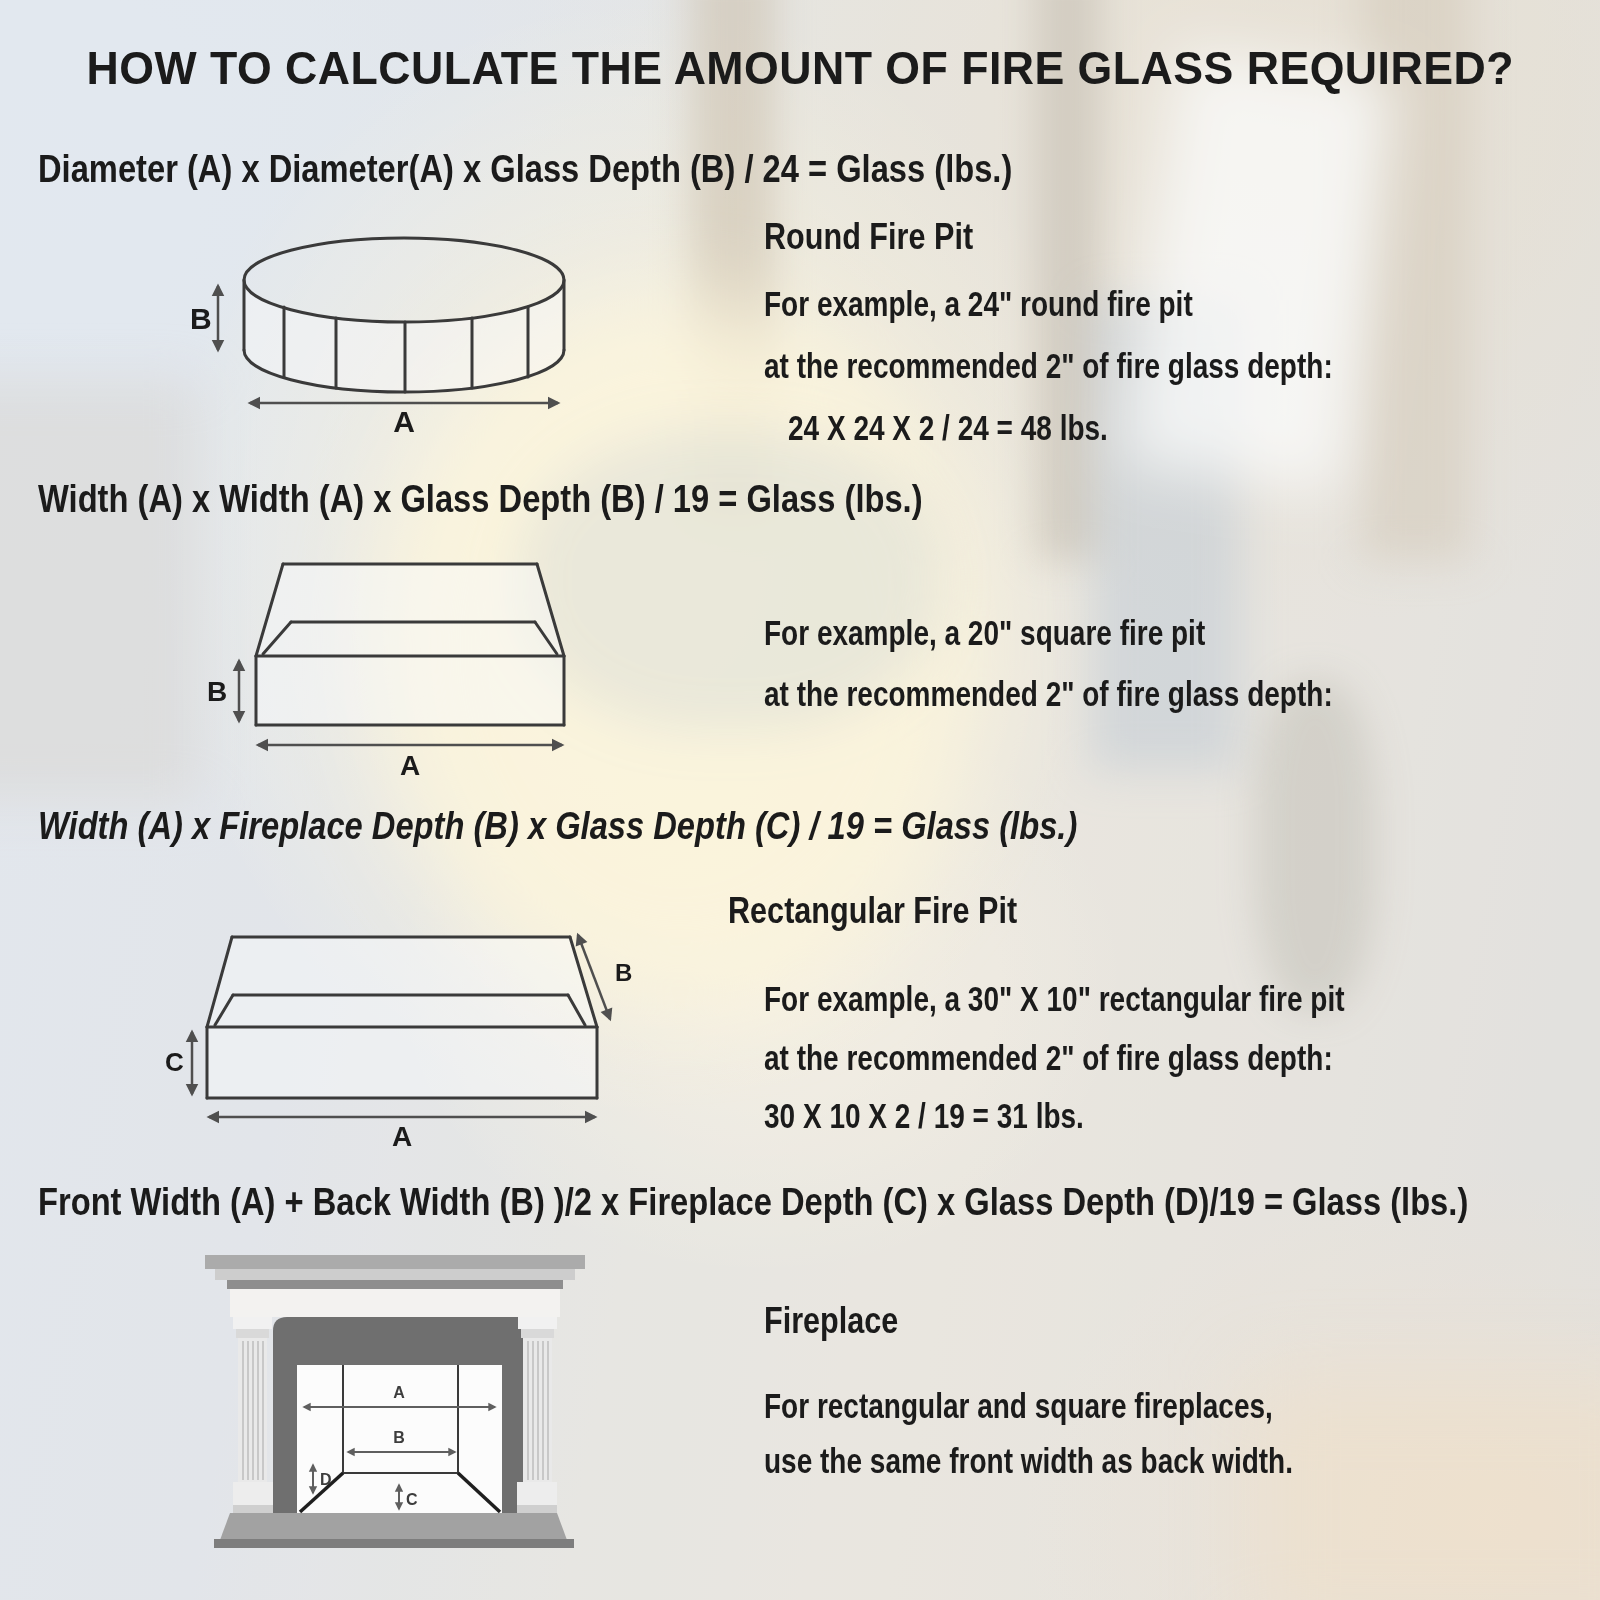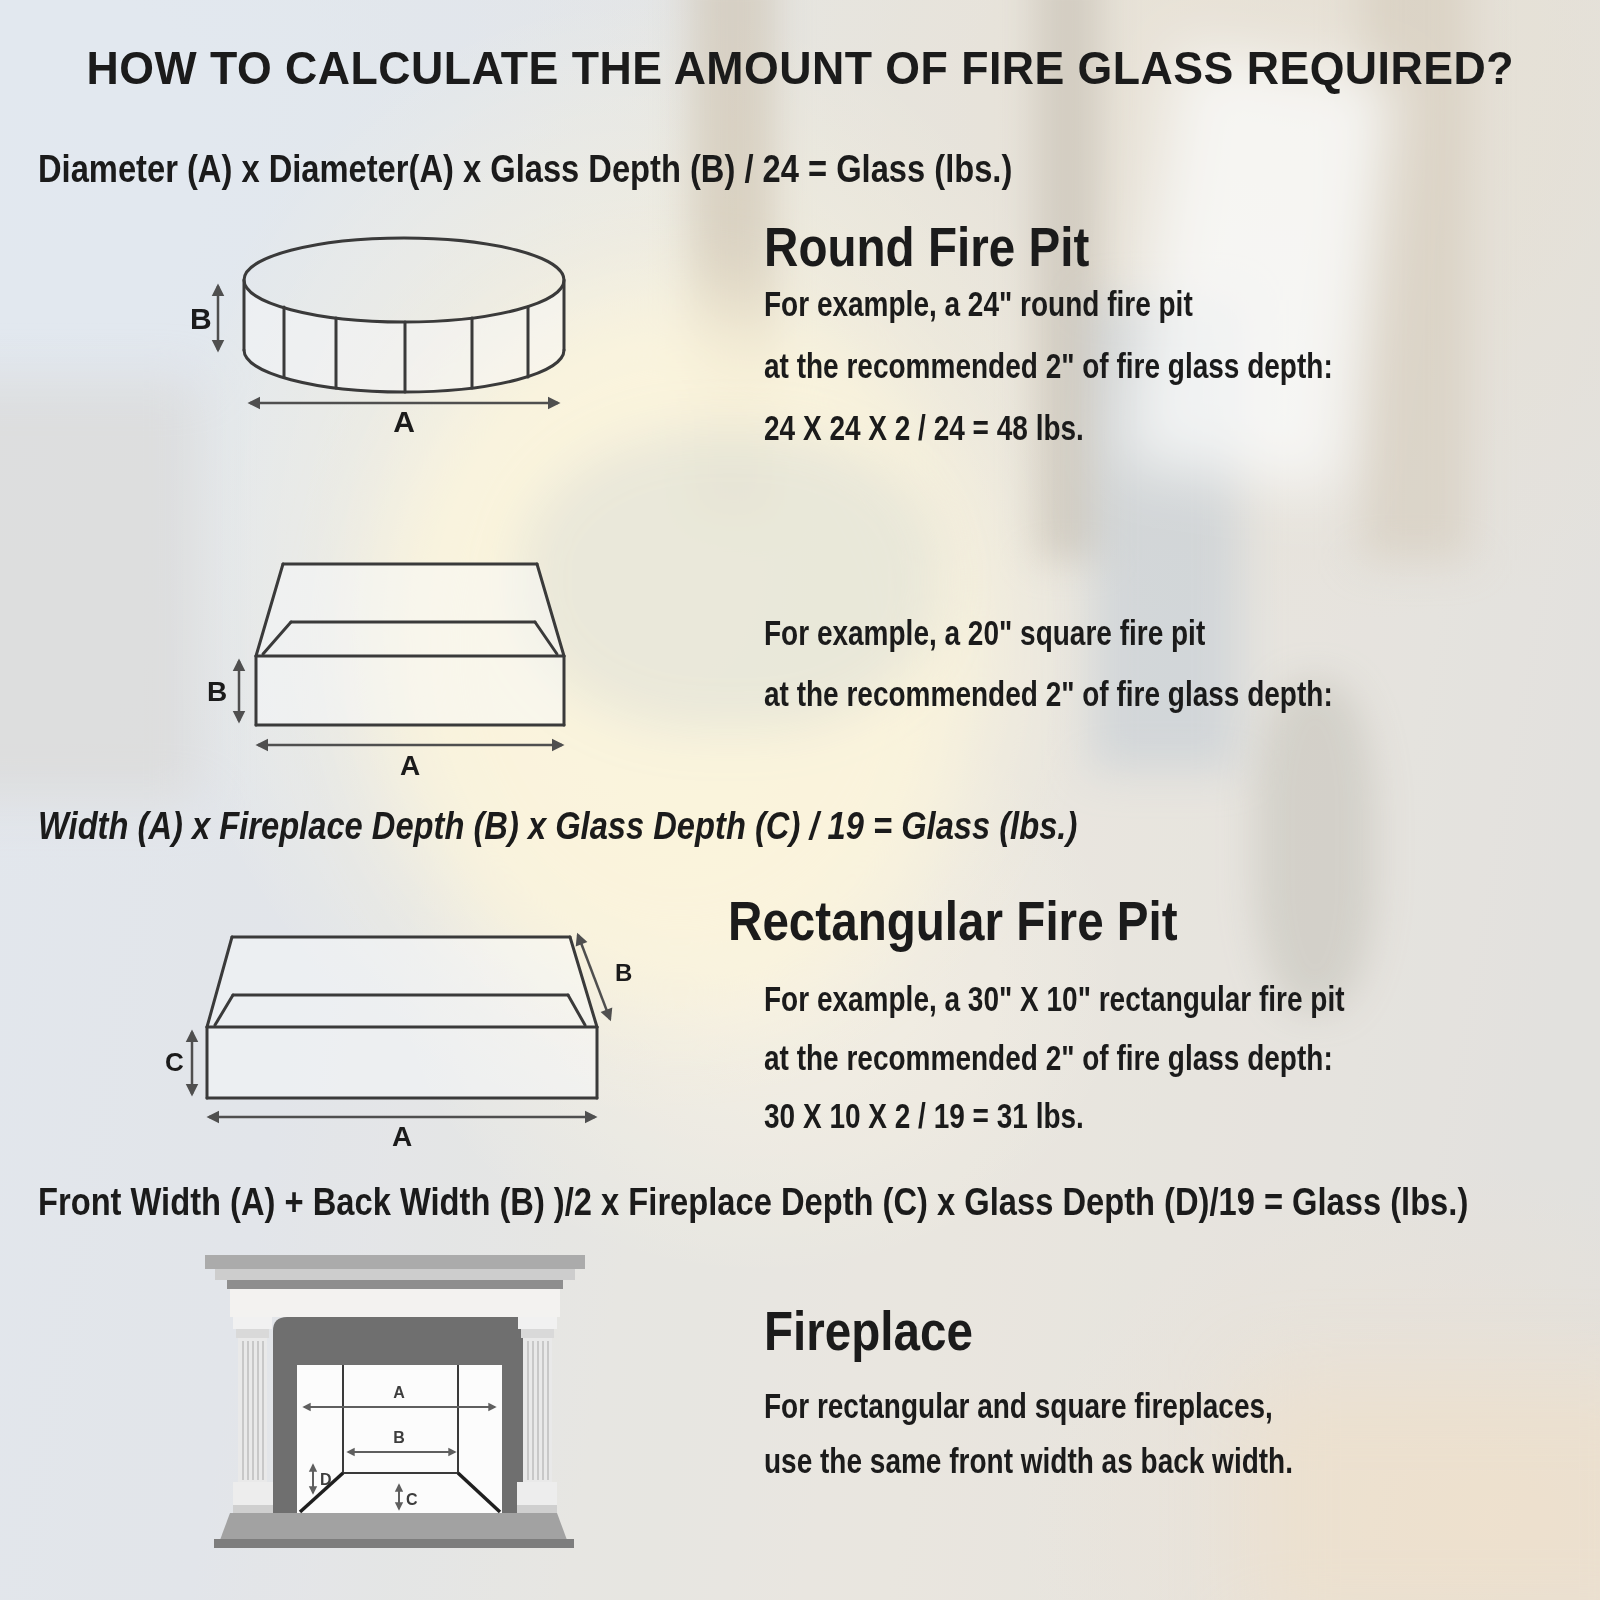--- a/index.html
+++ b/index.html
@@ -15,21 +15,21 @@
       linear-gradient(100deg,#dce1ea 0%,#dcdfe5 25%,#e2e0da 45%,#e6e0d6 62%,#e0dbd4 82%,#d9d7d5 100%);
   }
   .bgshape{position:absolute;pointer-events:none;}
   .veil{position:absolute;inset:0;background:rgba(243,244,246,0.30);pointer-events:none;}
   .txt{position:absolute;white-space:nowrap;line-height:1;font-weight:700;}
   .cond{display:inline-block;transform-origin:0 0;}
   .title-row{left:0;right:0;text-align:center;font-size:47px;letter-spacing:0.5px;}
   .title-row .cond{transform:scaleX(0.95);transform-origin:50% 0;}
   .formula{font-size:38px;}
   .formula .cond{transform:scaleX(0.86);}
-  .heading{font-size:56px;}
+  .heading{font-size:36px;}
   .heading .cond{transform:scaleX(0.85);}
   .bodyline{font-size:35px;}
   .bodyline .cond{transform:scaleX(0.80);}
   .diagram{position:absolute;}
   .diagram svg{display:block;}
   .ln{stroke:#3a3a3a;stroke-width:3;fill:none;stroke-linejoin:round;stroke-linecap:round;}
   .arrow{stroke:#4f4f4f;stroke-width:2.5;fill:none;}
   .dlabel{font-family:"Liberation Sans",sans-serif;font-weight:700;fill:#1b1b1b;}
   .fp-arrow{stroke:#5f5f5f;stroke-width:2;fill:none;}
   .fp-label{font-family:"Liberation Sans",sans-serif;font-weight:700;fill:#3d3d3d;}
@@ -85,24 +85,27 @@
 
   <div class="txt heading" style="left:764px;top:219px;">
     <span class="cond">Round Fire Pit</span>
   </div>
   <div class="txt bodyline" style="left:764px;top:286px;">
     <span class="cond">For example, a 24" round fire pit</span>
   </div>
   <div class="txt bodyline" style="left:764px;top:348px;">
     <span class="cond">at the recommended 2" of fire glass depth:</span>
   </div>
-  <div class="txt bodyline" style="left:764px;top:410px;">
+  <div class="txt bodyline" style="left:788px;top:410px;">
     <span class="cond">24 X 24 X 2 / 24 = 48 lbs.</span>
   </div>
 
+  <div class="txt formula" style="left:38px;top:480px;">
+    <span class="cond">Width (A) x Width (A) x Glass Depth (B) / 19 = Glass (lbs.)</span>
+  </div>
 
   <div class="diagram" style="left:205px;top:555px;">
     <svg width="370" height="225" viewBox="0 0 370 225">
       <defs>
         <marker id="mS" viewBox="0 0 12 12" refX="9" refY="6" markerWidth="6" markerHeight="6" orient="auto-start-reverse">
           <path d="M1,1 L11,6 L1,11 Z" fill="#4f4f4f"></path>
         </marker>
       </defs>
       <polygon points="78,9 332,9 359,101 359,170 51,170 51,101" fill="rgba(249,250,252,0.45)" stroke="none"></polygon>
       <line class="ln" x1="78" y1="9" x2="332" y2="9"></line>

